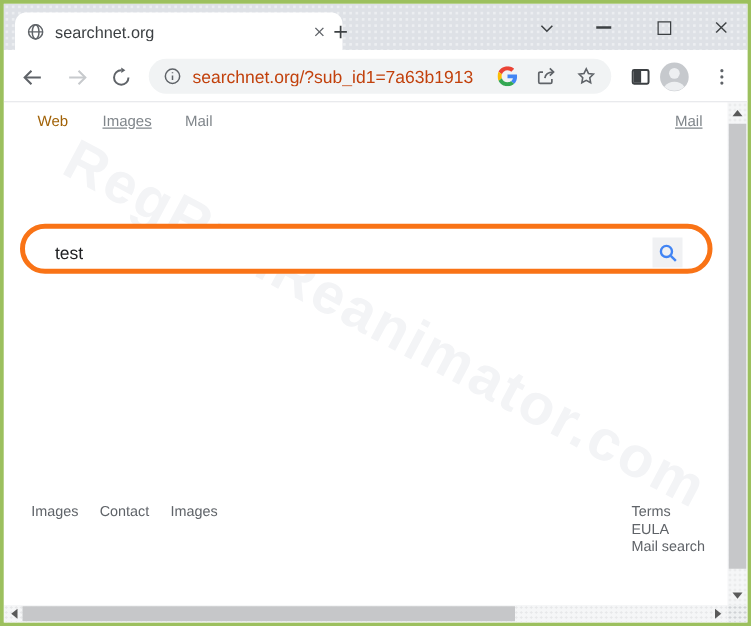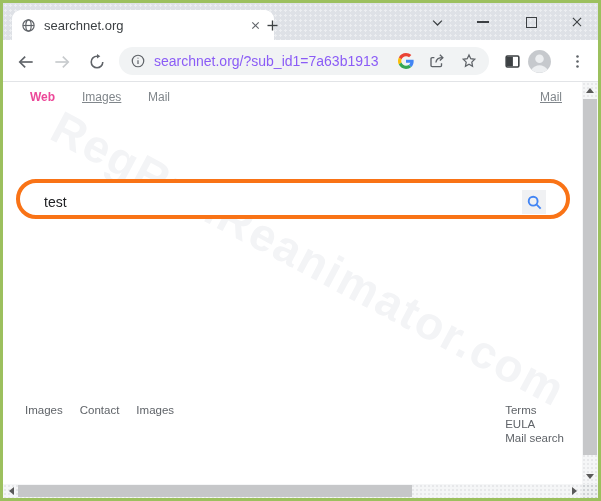--- a/index.html
+++ b/index.html
@@ -31,36 +31,36 @@
   .max-glyph { width:11px; height:11px; border:1.6px solid #3c4043; }
 
   
   .toolbar { position:absolute; left:0; top:37px; width:595px; height:42px;
              background:#fff; border-bottom:1px solid #e2e4e7; }
   .tb-btn { position:absolute; top:8px; width:27px; height:27px; border-radius:50%; }
   .tb-back { left:9px; }  .tb-fwd { left:45px; }  .tb-reload { left:80px; }
   .omnibox { position:absolute; left:116px; top:7px; width:370px; height:28px;
              background:#f1f3f4; border-radius:14px;
              display:flex; align-items:center; padding:0 11px; }
-  .url-text { font-size:14px; color:#8b5cf6; margin-left:8px;
+  .url-text { font-size:14px; color:#c2410c; margin-left:8px;
               white-space:nowrap; overflow:hidden; width:237px; }
   .omni-icons { margin-left:auto; display:flex; align-items:center; gap:14px; }
   .tb-right { position:absolute; top:8px; width:27px; height:27px; }
   .tb-panel { left:496px; } .tb-avatar { left:523px; } .tb-menu { left:561px; }
 
   
   .content { position:absolute; left:0; top:79px; width:579px; height:402px;
              background:#fff; overflow:hidden; }
   .watermark { position:absolute; left:65px; top:18px;
                transform:rotate(28deg); transform-origin:0 0;
                font-size:46px; font-weight:bold; letter-spacing:2px;
                color:#f3f4f6; white-space:nowrap; user-select:none; }
   .page-nav { position:absolute; left:0; top:8px; width:100%; height:18px; }
   .nav-link { position:absolute; font-size:12px; color:#80868b; cursor:pointer; }
-  .nav-web    { left:27px; color:#ec4899; font-weight:bold; }
+  .nav-web    { left:27px; color:#a16207; font-weight:normal; }
   .nav-images { left:79px;text-decoration:underline; }
   .nav-video  { left:145px; }
   .nav-mail   { right:20px;text-decoration:underline; }
 
   .search-box { position:absolute; left:13px; top:97px; width:554px; height:40px;
                 border:4px solid #f97316; border-radius:20px; background:#fff; }
   .search-input { position:absolute; left:24px; top:1px; height:36px; width:470px;
                   border:none; outline:none; background:transparent;
                   font-size:14px; color:#202124;
                   font-family:"Liberation Sans", sans-serif; }

